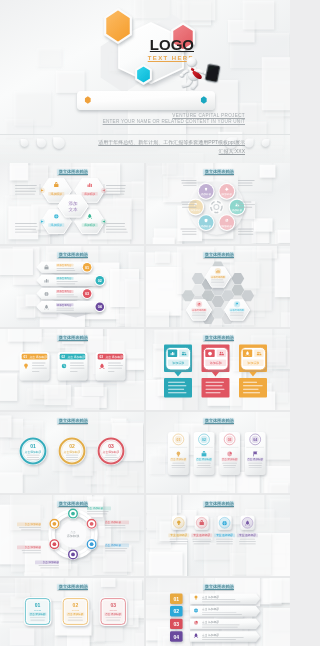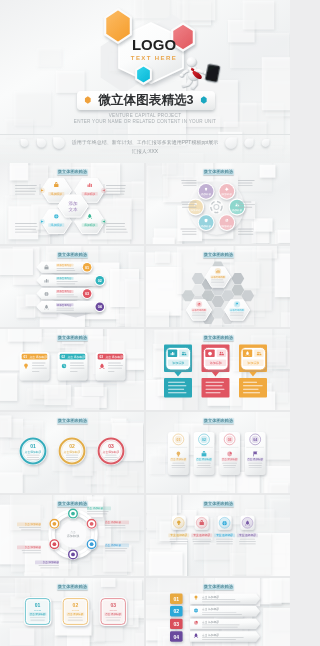--- a/index.html
+++ b/index.html
@@ -4,21 +4,21 @@
 <style>
 html,body{margin:0;padding:0;}
 body{width:290px;height:646px;overflow:hidden;background:#ededee;
      font-family:"Liberation Sans",sans-serif;}
 #page{position:relative;width:290px;height:646px;overflow:hidden;background:#e8e9ea;}
 .bg{position:absolute;left:0;top:0;overflow:hidden;}
 #hdr{position:absolute;left:0;top:0;width:290px;height:163px;overflow:hidden;}
 .slide{position:absolute;overflow:hidden;}
 svg{display:block;}
 .abs{position:absolute;}
-.ctr{text-align:center;}
+.ctr{text-align:right;text-decoration:underline;}
 </style>
 </head>
 <body>
 
 <div id="page">
 <div id="hdr">
       <div class="bg">
         <svg width="290" height="163">
           <defs>
             <linearGradient id="bgh" x1="0" y1="0" x2="1" y2="1">
@@ -133,21 +133,20 @@
           <rect x="29.4" y="10.8" width="12.4" height="16.4" rx="1.8" fill="none" stroke="#8f959a" stroke-width=".5" opacity=".65"></rect>
         </g>
       </svg>
       <div class="abs" style="left:77px;top:91px;width:138px;height:19px;border-radius:4px;background:linear-gradient(176deg,#ffffff 0%,#fdfdfd 42%,#f0f1f1 78%,#e6e8e9 100%);box-shadow:0 2px 3px rgba(120,128,134,.38);"></div>
       <svg class="abs" width="12" height="12" style="left:82px;top:94px;">
         <polygon points="5.80,2.30 8.66,4.15 8.66,7.85 5.80,9.70 2.94,7.85 2.94,4.15" fill="#efa13c"></polygon>
       </svg>
       <svg class="abs" width="12" height="12" style="left:198px;top:94px;">
         <polygon points="5.80,2.30 8.66,4.15 8.66,7.85 5.80,9.70 2.94,7.85 2.94,4.15" fill="#19a7c0"></polygon>
       </svg>
-      <div class="abs ctr" style="left:91px;top:93px;width:110px;font-size:12.6px;font-weight:bold;color:#2f3133;line-height:15px;letter-spacing:0px;white-space:nowrap;">微立体图表精选3</div>
       <div class="abs ctr" style="left:45px;top:113px;width:200px;font-size:4.6px;color:#a7adb1;letter-spacing:.35px;line-height:5px;">VENTURE CAPITAL PROJECT</div>
       <div class="abs ctr" style="left:45px;top:119px;width:200px;font-size:4.6px;color:#a9afb3;letter-spacing:.25px;line-height:5px;">ENTER YOUR NAME OR RELATED CONTENT IN YOUR UNIT</div>
       <div class="abs" style="left:0;top:134px;width:290px;height:29px;background:linear-gradient(180deg,rgba(246,247,247,.55) 0%,rgba(238,240,240,.9) 100%);border-top:.5px solid rgba(214,218,220,.6);"></div>
       <svg class="abs" width="290" height="34" style="left:0;top:131px;">
         <defs>
           <filter id="dsh" x="-50%" y="-50%" width="220%" height="220%">
             <feDropShadow dx="0" dy="1.2" stdDeviation="1.1" flood-color="#8d959b" flood-opacity=".45"></feDropShadow>
           </filter>
           <linearGradient id="dgr" x1="0" y1="0" x2=".4" y2="1">
             <stop offset="0" stop-color="#ffffff"></stop>

